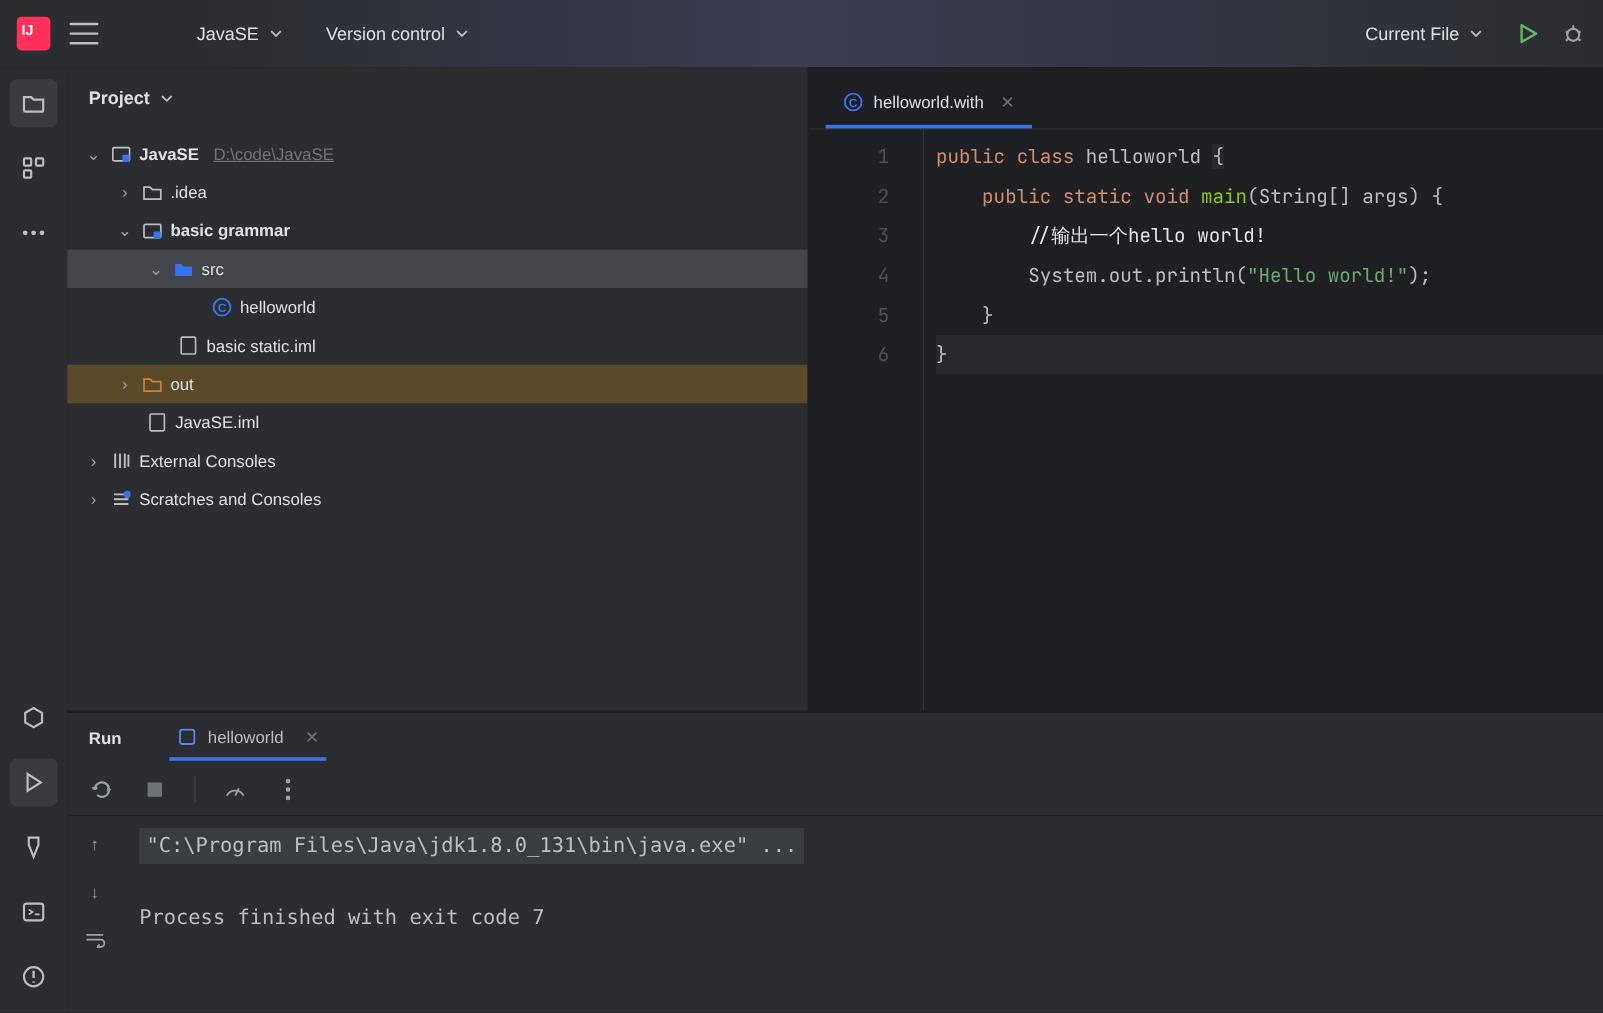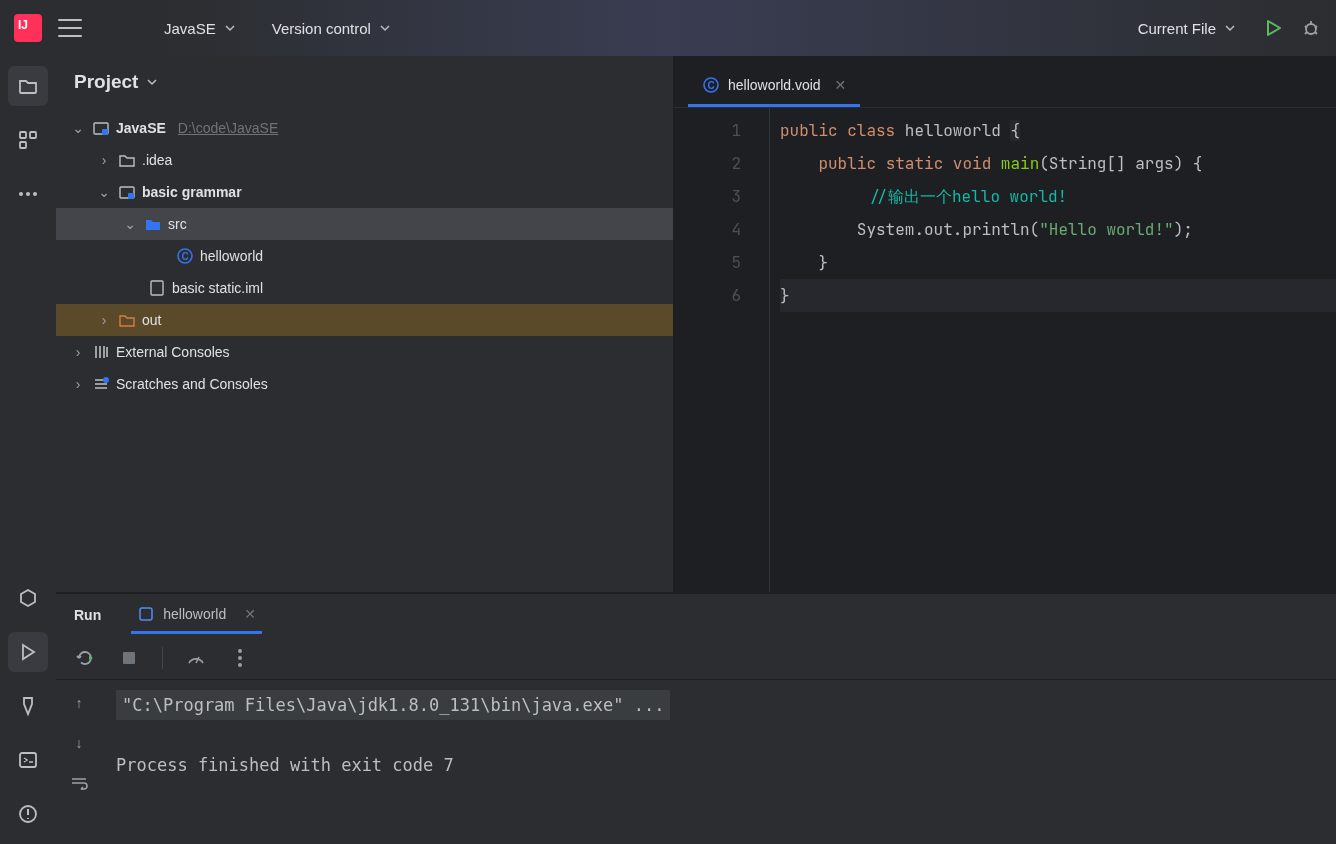--- a/index.html
+++ b/index.html
@@ -15,46 +15,46 @@
 .bug-icon { color:#9da0a8; }
 .tb-icn { width:22px; height:22px; display:flex; align-items:center; justify-content:center; cursor:pointer; }
 .body { display:flex; height:788px; }
 .leftbar { width:56px; background:#2b2d30; display:flex; flex-direction:column; align-items:center; padding:10px 0; gap:14px; }
 .lb-item { width:40px; height:40px; display:flex; align-items:center; justify-content:center; border-radius:6px; cursor:pointer; color:#bcbec4; }
 .lb-item.active { background:#393b40; }
 .lb-spacer { flex:1; }
 .main { flex:1; display:flex; flex-direction:column; }
 .upper { flex:1; display:flex; min-height:0; }
 .project { width:618px; background:#2b2d30; display:flex; flex-direction:column; border-right:1px solid #1e1f22; }
-.proj-header { height:52px; display:flex; align-items:center; padding:0 18px; gap:8px; font-weight:bold; color:#dfe1e5; font-size:19px; }
+.proj-header { height:52px; display:flex; align-items:center; padding:0 18px; gap:8px; font-weight:bold; color:#dfe1e5; font-size:15px; }
 .tree { flex:1; overflow:auto; padding-top:4px; }
 .tree-row { height:32px; display:flex; align-items:center; gap:6px; padding-left:14px; cursor:pointer; color:#dfe1e5; }
 .tree-row.sel { background:#43454a; }
 .tree-row.out { background:#5a4a2a; }
 .indent1 { padding-left:40px; }
 .indent2 { padding-left:66px; }
 .indent3 { padding-left:120px; }
 .arrow { width:16px; text-align:center; color:#9da0a8; }
 .t-icn { width:18px; height:18px; display:inline-flex; align-items:center; justify-content:center; }
 .dim { color:#6f737a; margin-left:6px;text-decoration:underline; }
 .editor { flex:1; background:#1e1f22; display:flex; flex-direction:column; }
 .tabbar { height:52px; display:flex; align-items:end; padding:0 14px; border-bottom:1px solid #2b2d30; }
 .tab { display:flex; align-items:center; gap:8px; padding:10px 14px; border-bottom:3px solid #3574f0; color:#dfe1e5; cursor:pointer; }
 .tab .close { color:#6f737a; margin-left:6px; }
 .code { flex:1; display:flex; font-family:"JetBrains Mono",Consolas,monospace; font-size:16px; line-height:33px; }
 .gutter { width:96px; text-align:right; padding:6px 28px 0 0; color:#4b5059; border-right:1px solid #313438; }
 .codebody { flex:1; padding:6px 0 0 10px; white-space:pre; color:#bcbec4; }
 .kw { color:#cf8e6d; }
 .str { color:#6aab73; }
-.cmt { color:#14b8a6;margin-left:12px; }
+.cmt { color:#e5e5e5; }
 .fn { color:#84cc16; }
 .cls { color:#bcbec4; }
 .cursor-bg { background:#26282e; }
 .lower { height:252px; background:#2b2d30; border-top:2px solid #1e1f22; display:flex; flex-direction:column; }
-.run-header { height:42px; display:flex; align-items:center; padding:0 18px; gap:30px; }
+.run-header { height:42px; display:flex; align-items:center; padding:0 18px; gap:40px; }
 .run-title { font-weight:bold; color:#dfe1e5; }
 .run-tab { display:flex; align-items:center; gap:8px; padding:8px 6px; border-bottom:3px solid #3574f0; }
 .run-tab .close { color:#6f737a; margin-left:10px; }
 .run-toolbar { height:44px; display:flex; align-items:center; padding:0 18px; gap:22px; border-bottom:1px solid #1e1f22; }
 .rt-icn { width:22px; height:22px; color:#9da0a8; cursor:pointer; display:flex; align-items:center; justify-content:center; }
 .console-wrap { flex:1; display:flex; }
 .console-gutter { width:46px; display:flex; flex-direction:column; align-items:center; padding-top:12px; gap:18px; color:#6f737a; }
 .console { flex:1; padding:10px 14px; font-family:Consolas,monospace; font-size:17px; line-height:30px; }
 .cmdline { background:#3a3d40; padding:0 6px; display:inline-block; }
 svg { display:block; }
@@ -221,20 +221,28 @@
           </div>
           <div class="tree-row indent1 out">
             <span class="arrow">›</span>
             <span class="t-icn">
                 <svg width="16" height="14">
                   <path d="M1 3h5l2 2h7v8H1z" fill="none" stroke="#d67e3c" stroke-width="1.4"></path>
                 </svg>
               </span>
             <span>out</span>
           </div>
+          <div class="tree-row indent1" style="padding-left:66px">
+            <span class="t-icn">
+                <svg width="14" height="16">
+                  <rect x="1" y="1" width="12" height="14" rx="1" fill="none" stroke="#bcbec4" stroke-width="1.4"></rect>
+                </svg>
+              </span>
+            <span>JavaSE.iml</span>
+          </div>
           <div class="tree-row">
             <span class="arrow">›</span>
             <span class="t-icn">
                 <svg width="16" height="16">
                   <path d="M3 2v12M7 2v12M11 2v12M14 3v10" stroke="#bcbec4" stroke-width="1.6"></path>
                 </svg>
               </span>
             <span>External Consoles</span>
           </div>
           <div class="tree-row">
@@ -252,21 +260,21 @@
 
       <div class="editor">
         <div class="tabbar">
           <div class="tab">
             <span class="t-icn">
                 <svg width="16" height="16">
                   <circle cx="8" cy="8" r="7" fill="none" stroke="#3574f0" stroke-width="1.6"></circle>
                   <text x="8" y="12" text-anchor="middle" fill="#3574f0" font-size="10" font-weight="bold">C</text>
                 </svg>
               </span>
-            <span>helloworld.void</span>
+            <span>helloworld.with</span>
             <span class="close">✕</span>
           </div>
         </div>
         <div class="code">
           <div class="gutter">
             <div>1</div>
             <div>2</div>
             <div>3</div>
             <div>4</div>
             <div>5</div>

